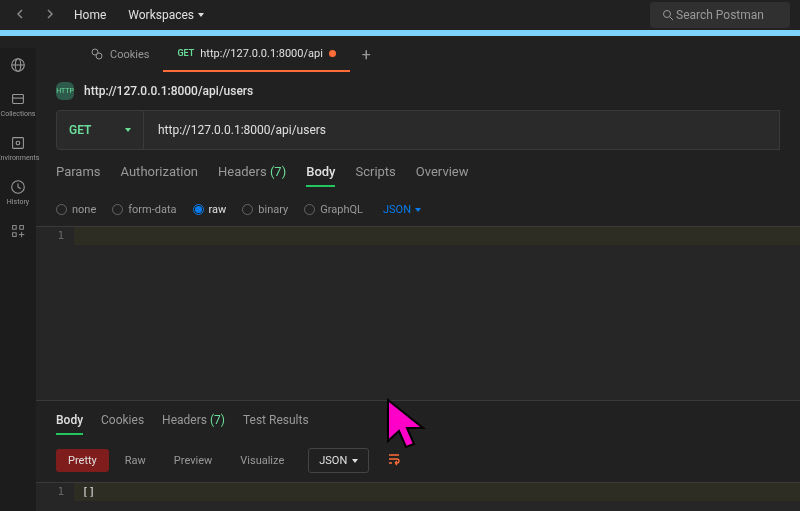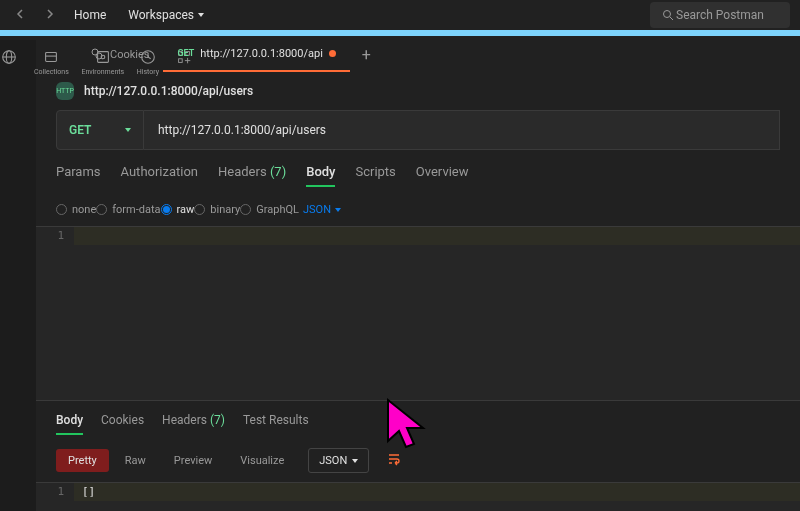--- a/index.html
+++ b/index.html
@@ -40,26 +40,26 @@
       border-radius: 4px;
       display: flex;
       align-items: center;
       gap: 2px;
       color: #999;
       width: 140px;
     }
     .sidebar {
       position: absolute;
       left: 0;
-      top: 40px;
+      top: 48px;
       bottom: 0;
       width: 36px;
       background: #1c1c1c;
       display: flex;
-      flex-direction: row;
+      flex-direction: column;
       padding-top: 8px;
       gap: 16px;
     }
     .sidebar-item {
       width: 36px;
       display: flex;
       flex-direction: column;
       align-items: center;
       gap: 2px;
       color: #999;
@@ -165,20 +165,21 @@
       position: relative;
     }
     .req-tab.active {
       color: #e0e0e0;
       font-weight: 500;
       border-bottom: 2px solid #22c55e;
     }
     .header-count { color: #6bdd9a; }
     .body-types {
       display: flex;
+      gap: 16px;
       padding: 6px 20px 10px;
       align-items: center;
       font-size: 11px;
     }
     .radio-option {
       display: flex;
       align-items: center;
       gap: 5px;
       cursor: pointer;
       color: #999;

